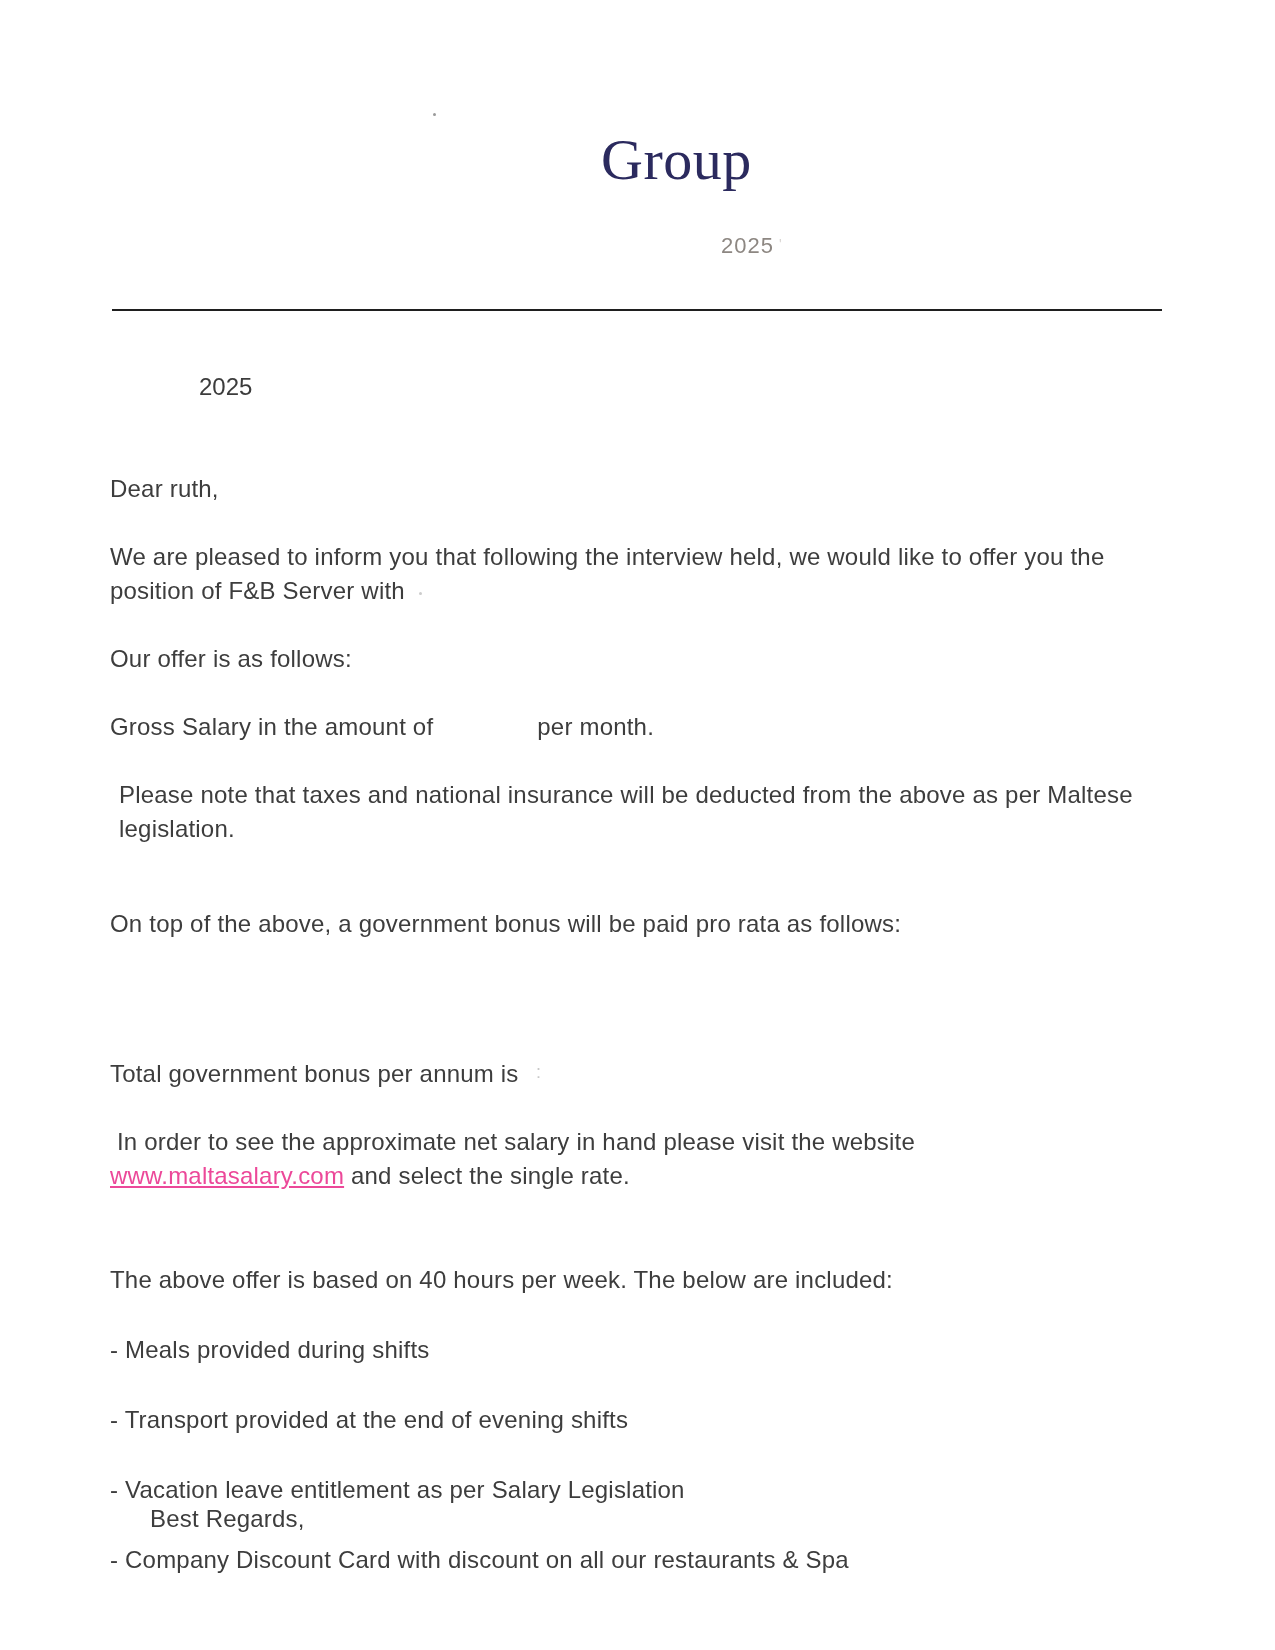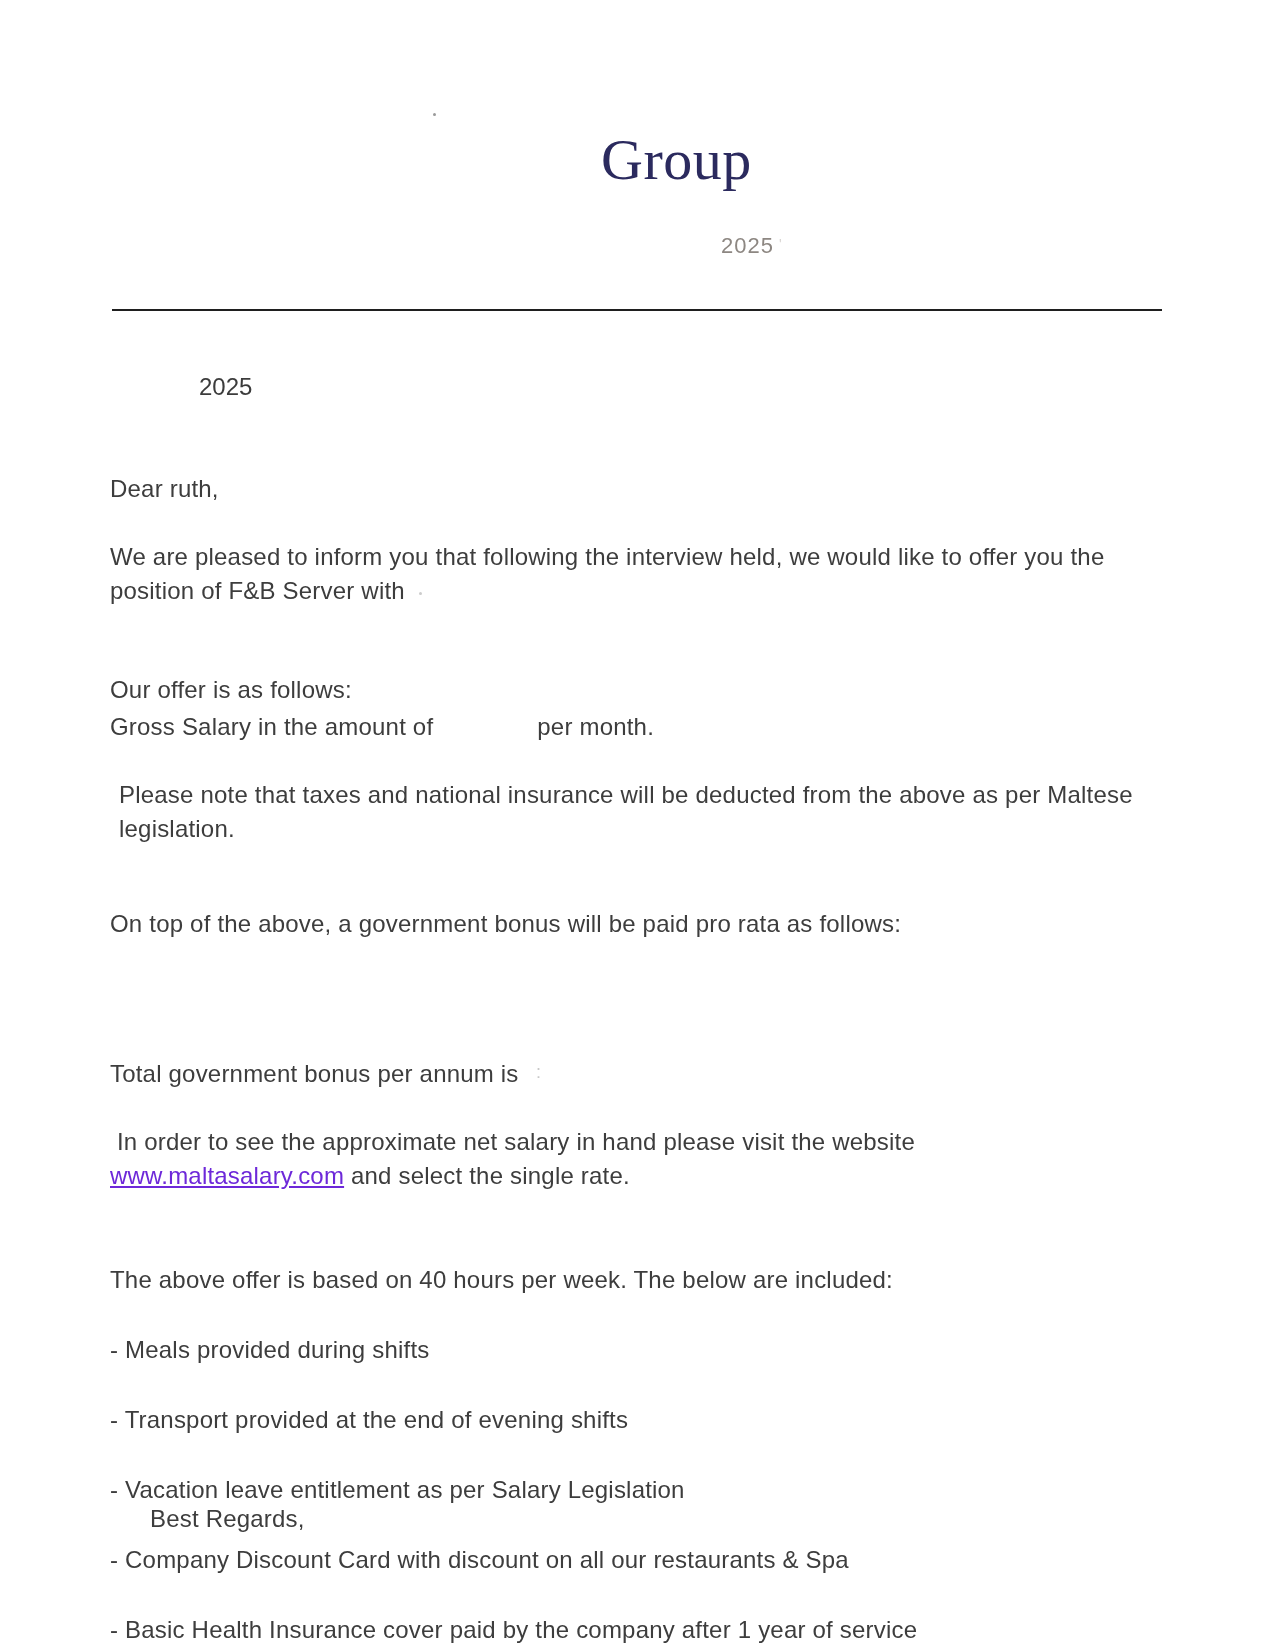--- a/index.html
+++ b/index.html
@@ -69,21 +69,21 @@
     left: 110px;
     width: 1085px;
     font-size: 24px;
     line-height: 34px;
     letter-spacing: 0.2px;
     white-space: pre-line;
     color: #3d3d3d;
   }
   .p-greeting      { top: 472px; }
   .p-intro         { top: 540px; }
-  .p-offer-intro   { top: 642px; margin-top: 31px; }
+  .p-offer-intro   { top: 642px; }
   .p-salary        { top: 710px; white-space: nowrap; }
   .p-taxes         { top: 778px; margin-left: 9px; }
   .p-bonus         { top: 883px; margin-top: 24px; }
   .p-total-bonus   { top: 1057px; }
   .p-website       { top: 1125px; white-space: pre-wrap; }
   .p-benefits      { top: 1227px; line-height: 35px; }
   .p-closing       { top: 1502px; margin-left: 40px; }
   .redacted-gap {
     display: inline-block;
     width: 104px;
@@ -100,21 +100,21 @@
   }
   .faint-mark-bonus {
     position: absolute;
     top: 1063px;
     left: 536px;
     font-size: 18px;
     line-height: 18px;
     color: #c8c8c8;
   }
   a.site-link {
-    color: #6d28d9;
+    color: #ec4899;
     text-decoration: underline;
   }
 </style>
 </head>
 <body>
 
 <div class="page">
 
   <div class="stray-dot"></div>
 
@@ -146,18 +146,17 @@
   <div class="faint-mark-bonus">:</div>
 
   <div class="p p-website"><span> In order to see the approximate net salary in hand please visit the website</span><br><a href="#" class="site-link">www.maltasalary.com</a><span> and select the single rate.</span></div>
 
   <div class="p p-benefits">
     <div>The above offer is based on 40 hours per week. The below are included:</div>
     <div>- Meals provided during shifts</div>
     <div>- Transport provided at the end of evening shifts</div>
     <div>- Vacation leave entitlement as per Salary Legislation</div>
     <div>- Company Discount Card with discount on all our restaurants &amp; Spa</div>
-    <div>- Basic Health Insurance cover paid by the company after 1 year of service</div>
   </div>
 
   <div class="p p-closing">Best Regards,</div>
 
 </div>
 
 </body></html>

